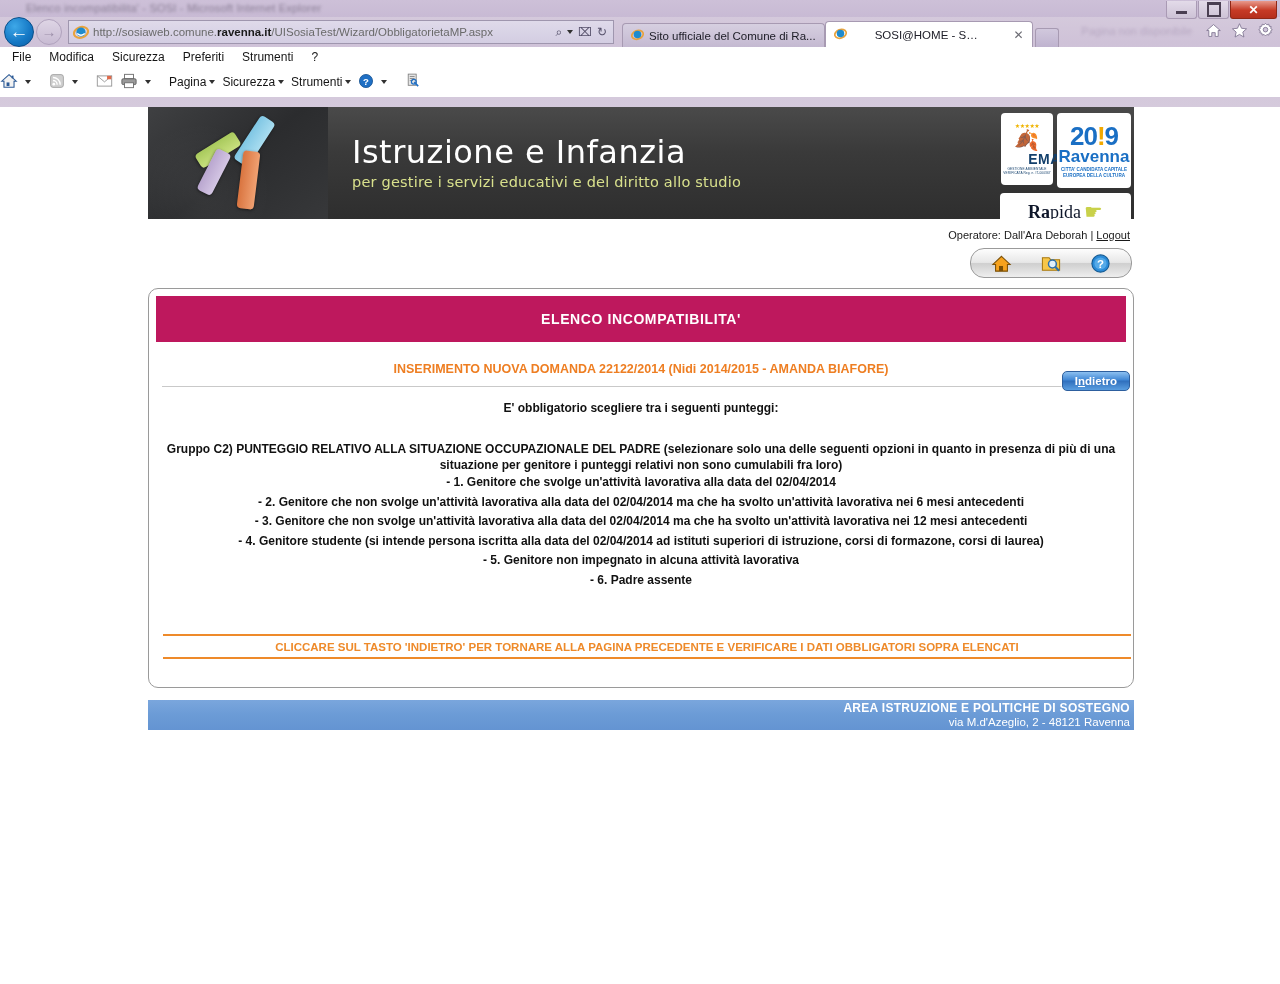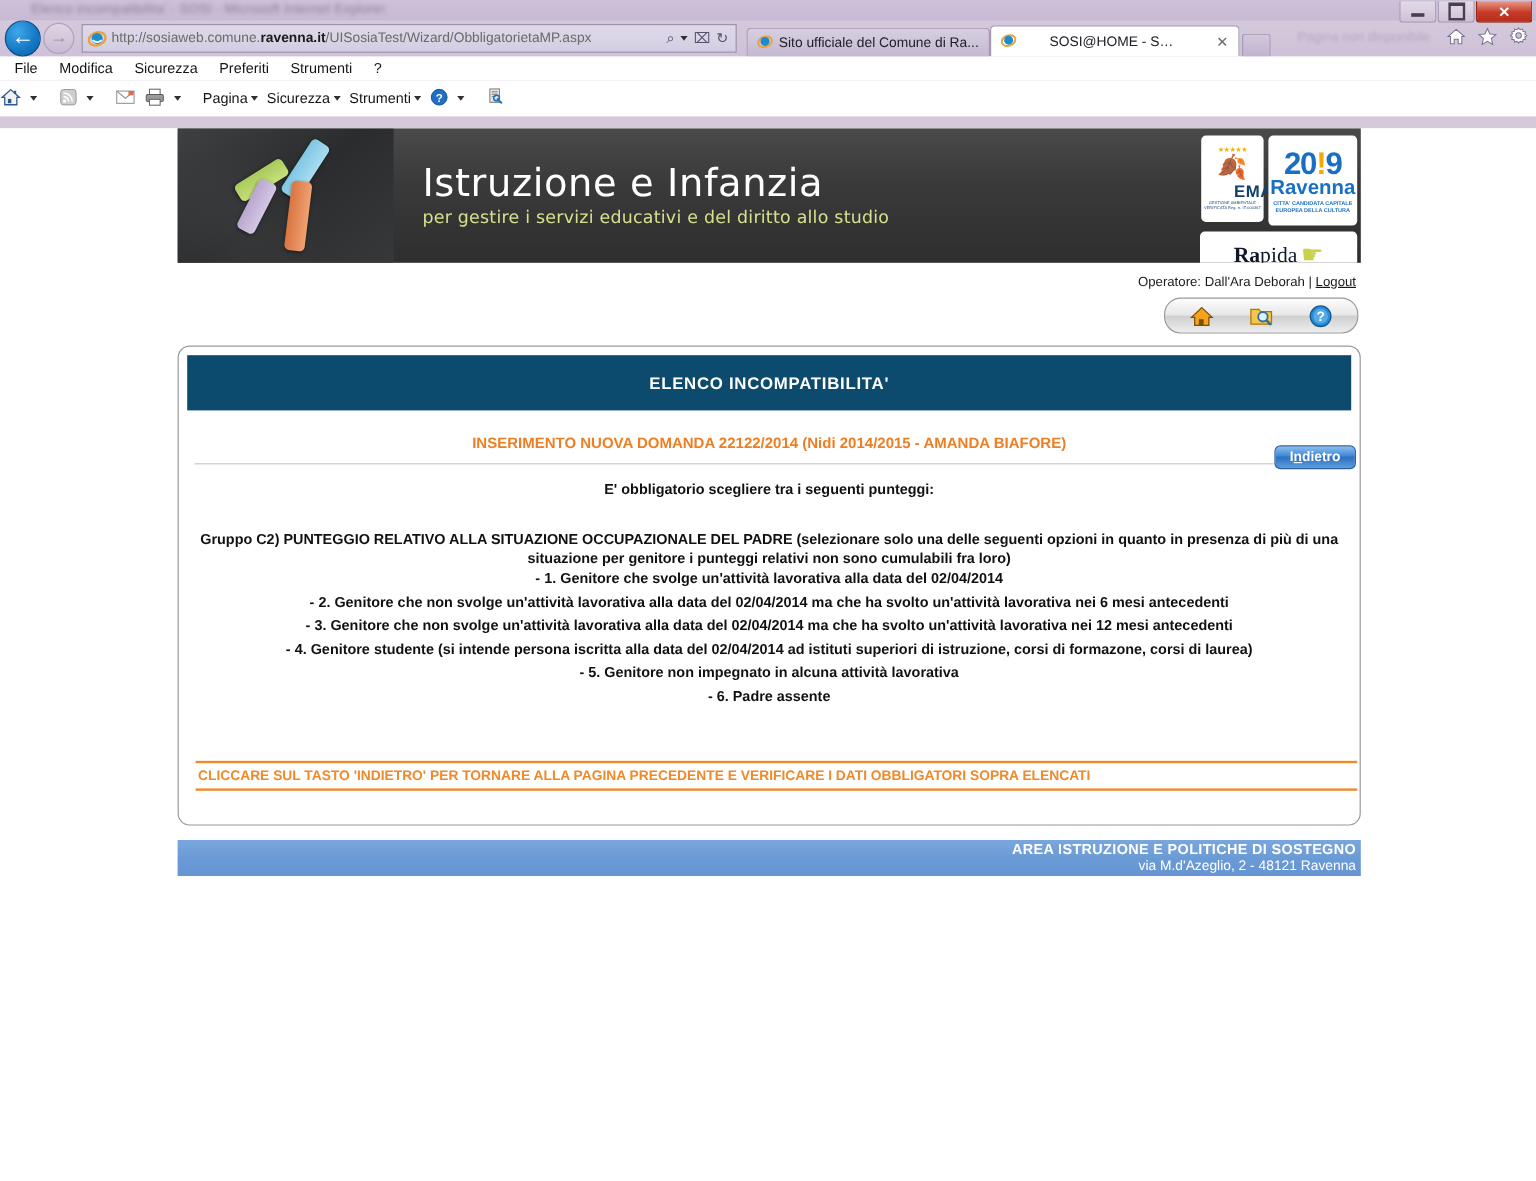--- a/index.html
+++ b/index.html
@@ -218,21 +218,21 @@
     margin-top: 10px;
     border: 1px solid #9a9a9a;
     border-radius: 10px;
     background: #fff;
     height: 400px;
     position: relative;
     box-sizing: border-box;
     padding: 7px;
   }
   .panel-header {
-    background: #0c4a6e;
+    background: #be185d;
     height: 46px;
     display: flex; align-items: center; justify-content: center;
     color: #ffffff; font-size: 14px; font-weight: bold; letter-spacing: .6px;
   }
   .panel-subtitle {
     text-align: center;
     color: #ee7e22; font-weight: bold; font-size: 12.5px;
     padding: 20px 0 6px 0;
   }
   .hr-grey { border: none; border-top: 1px solid #c9c9c9; margin: 4px 6px 0 6px; }
@@ -258,21 +258,21 @@
     text-align: center; font-weight: bold; font-size: 12px;
     color: #111; line-height: 1.35;
     padding: 0 8px;
   }
   .opt-list { margin-top: 0; }
   .opt {
     text-align: center; font-weight: bold; font-size: 12px;
     color: #111; line-height: 1.62;
   }
 
-  .warn-wrap { position: absolute; left: 14px; right: 2px; bottom: 28px; }
+  .warn-wrap { position: absolute; left: 14px; right: 2px; bottom: 28px; text-align: center; }
   .warn-rule { border-top: 2px solid #ee8a2a; }
   .warn-text {
     color: #ee8a2a; font-weight: bold; font-size: 11.5px;
     padding: 5px 2px 4px 2px;
   }
 
   .footer {
     margin-top: 12px;
     height: 30px;
     background: linear-gradient(180deg,#7aa6dd 0%, #6b9bd6 50%, #6494d2 100%);

